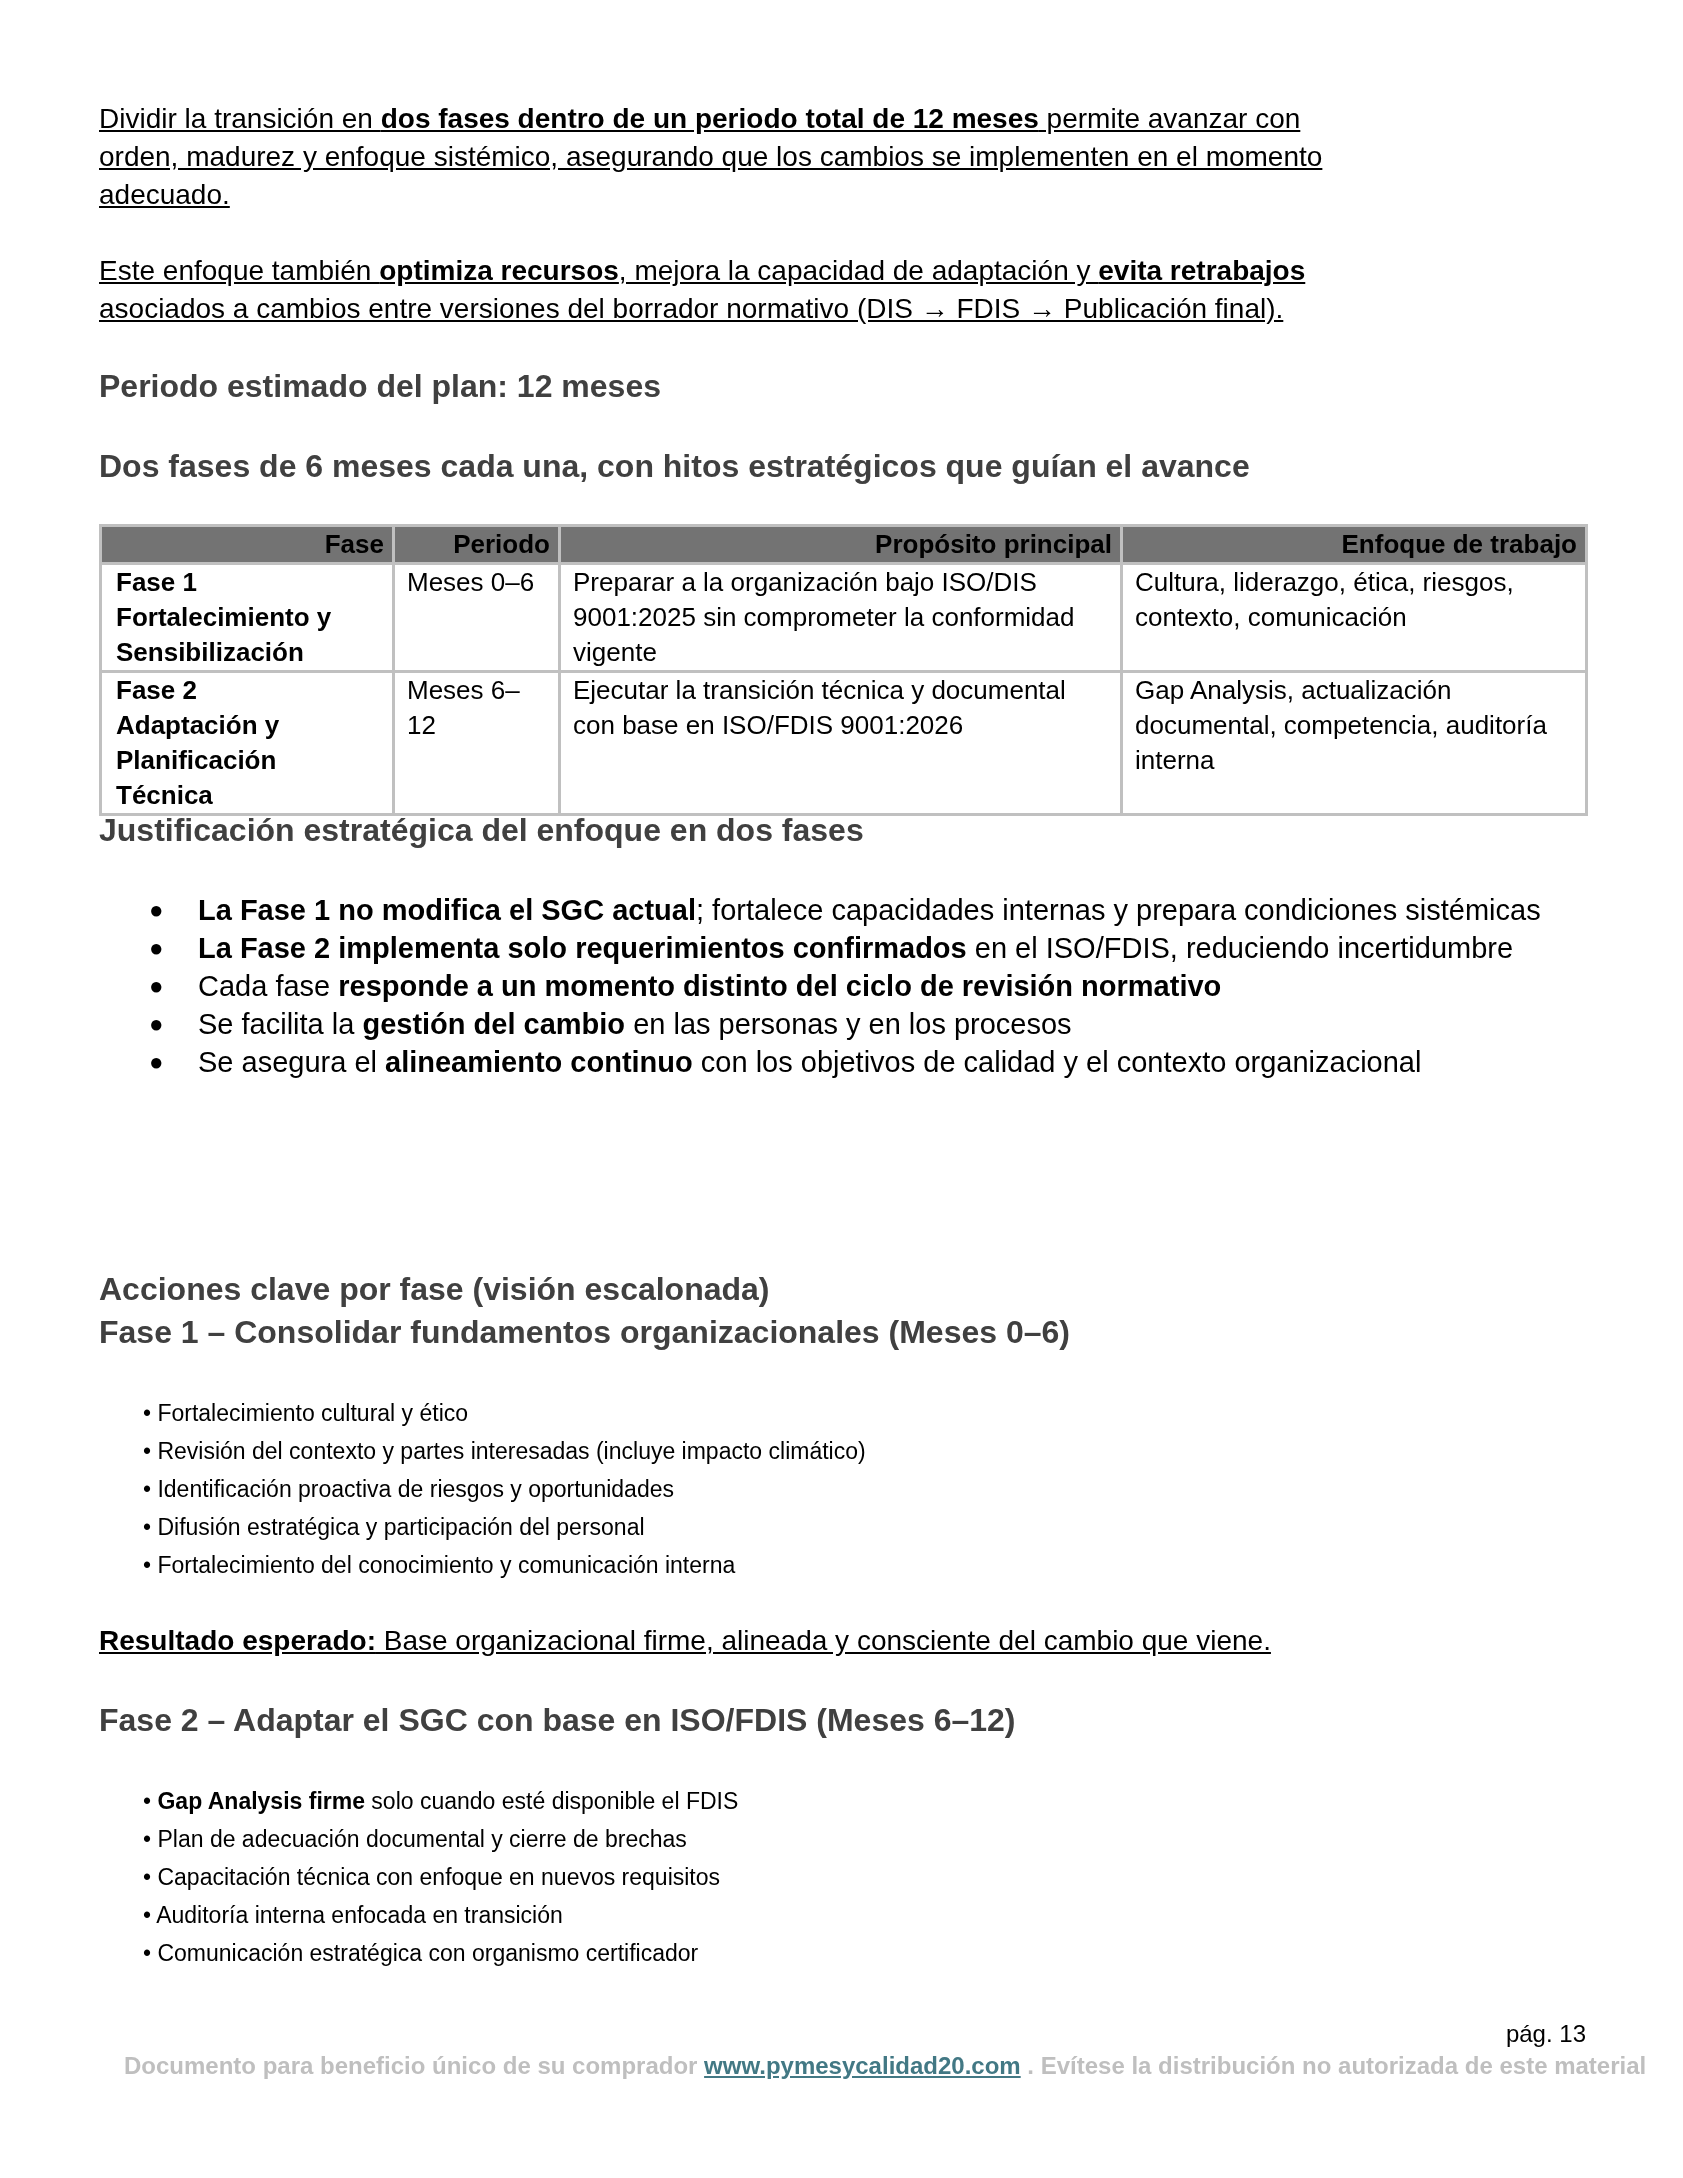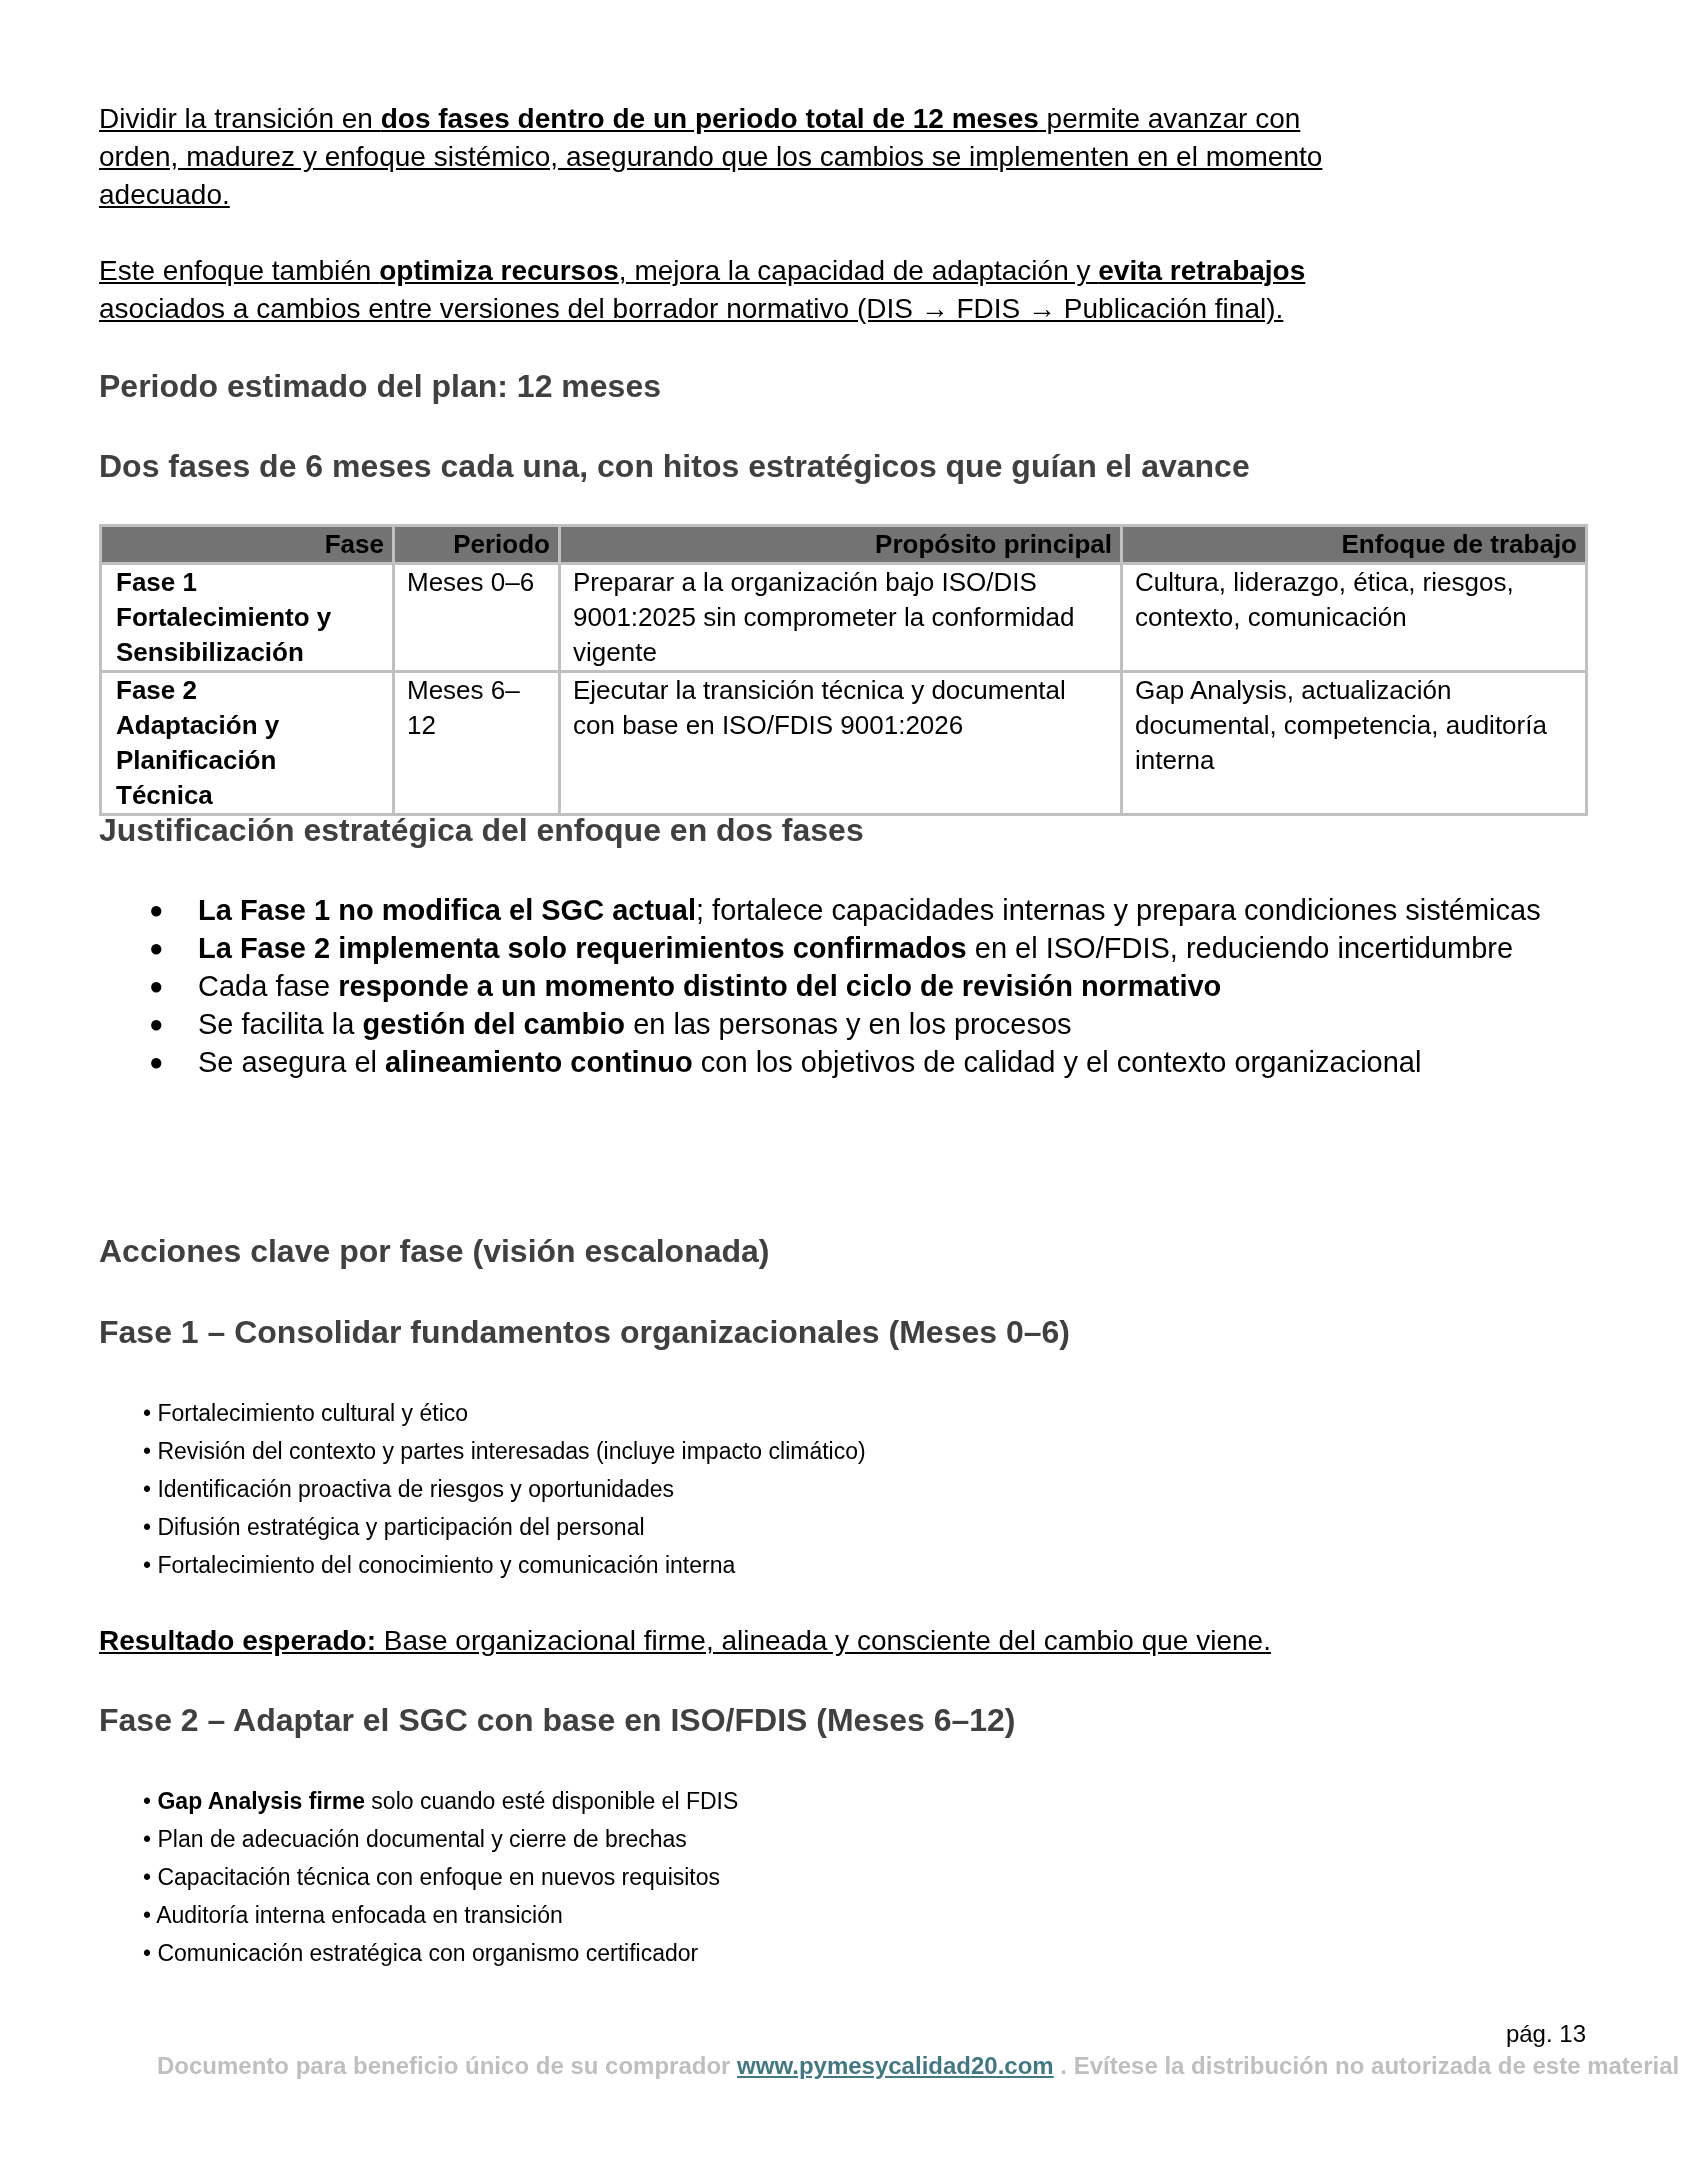--- a/index.html
+++ b/index.html
@@ -14,21 +14,21 @@
   table.plan th { background: #737373; font-weight: bold; text-align: right; height: 35px; padding: 0 8px; }
   table.plan td.bold { font-weight: bold; }
   table.plan td { font-family: "Liberation Sans", sans-serif; }
   ul.just { list-style: none; margin: 0; padding: 0; }
   ul.just li { position: relative; padding-left: 99px; font-size: 29px; line-height: 38px; }
   ul.just li .bul { position: absolute; left: 50px; top: 0; font-size: 24px; }
   ul.dots { list-style: none; margin: 0; padding: 0; }
   ul.dots li { font-size: 23px; line-height: 38px; margin-left: 44px; }
   b { font-weight: bold; }
   .footer-page { position: absolute; right: 97px; top: 2020px; font-size: 24px; color: #000; }
-  .footer-note { position: absolute; left: 124px; top: 2052px; font-size: 24px; color: #bfbfbf; font-weight: bold; white-space: nowrap; margin-left: 33px; }
+  .footer-note { position: absolute; left: 124px; top: 2052px; font-size: 24px; color: #bfbfbf; font-weight: bold; white-space: nowrap; }
   .footer-note a { color: #427884; text-decoration: underline; }
 </style>
 </head>
 <body>
 
 <div class="page">
 
   <div class="abs" style="top:100px;">
     <p class="body"><span>Dividir la transición en </span><b>dos fases dentro de un periodo total de 12 meses</b><span> permite avanzar con</span></p>
     <p class="body">orden, madurez y enfoque sistémico, asegurando que los cambios se implementen en el momento</p>
@@ -89,21 +89,21 @@
   <div class="abs" style="top:891px; width:1487px;">
     <ul class="just">
       <li><span class="bul">●</span><b>La Fase 1 no modifica el SGC actual</b><span>; fortalece capacidades internas y prepara condiciones sistémicas</span></li>
       <li><span class="bul">●</span><b>La Fase 2 implementa solo requerimientos confirmados</b><span> en el ISO/FDIS, reduciendo incertidumbre</span></li>
       <li><span class="bul">●</span><span>Cada fase </span><b>responde a un momento distinto del ciclo de revisión normativo</b></li>
       <li><span class="bul">●</span><span>Se facilita la </span><b>gestión del cambio</b><span> en las personas y en los procesos</span></li>
       <li><span class="bul">●</span><span>Se asegura el </span><b>alineamiento continuo</b><span> con los objetivos de calidad y el contexto organizacional</span></li>
     </ul>
   </div>
 
-  <h2 class="h" style="top:1231px;text-align:right;">Acciones clave por fase (visión escalonada)</h2>
+  <h2 class="h" style="top:1269px;text-align:right;">Acciones clave por fase (visión escalonada)</h2>
   <h2 class="h" style="top:1312px;">Fase 1 – Consolidar fundamentos organizacionales (Meses 0–6)</h2>
 
   <div class="abs" style="top:1394px;">
     <ul class="dots">
       <li>• Fortalecimiento cultural y ético</li>
       <li>• Revisión del contexto y partes interesadas (incluye impacto climático)</li>
       <li>• Identificación proactiva de riesgos y oportunidades</li>
       <li>• Difusión estratégica y participación del personal</li>
       <li>• Fortalecimiento del conocimiento y comunicación interna</li>
     </ul>

